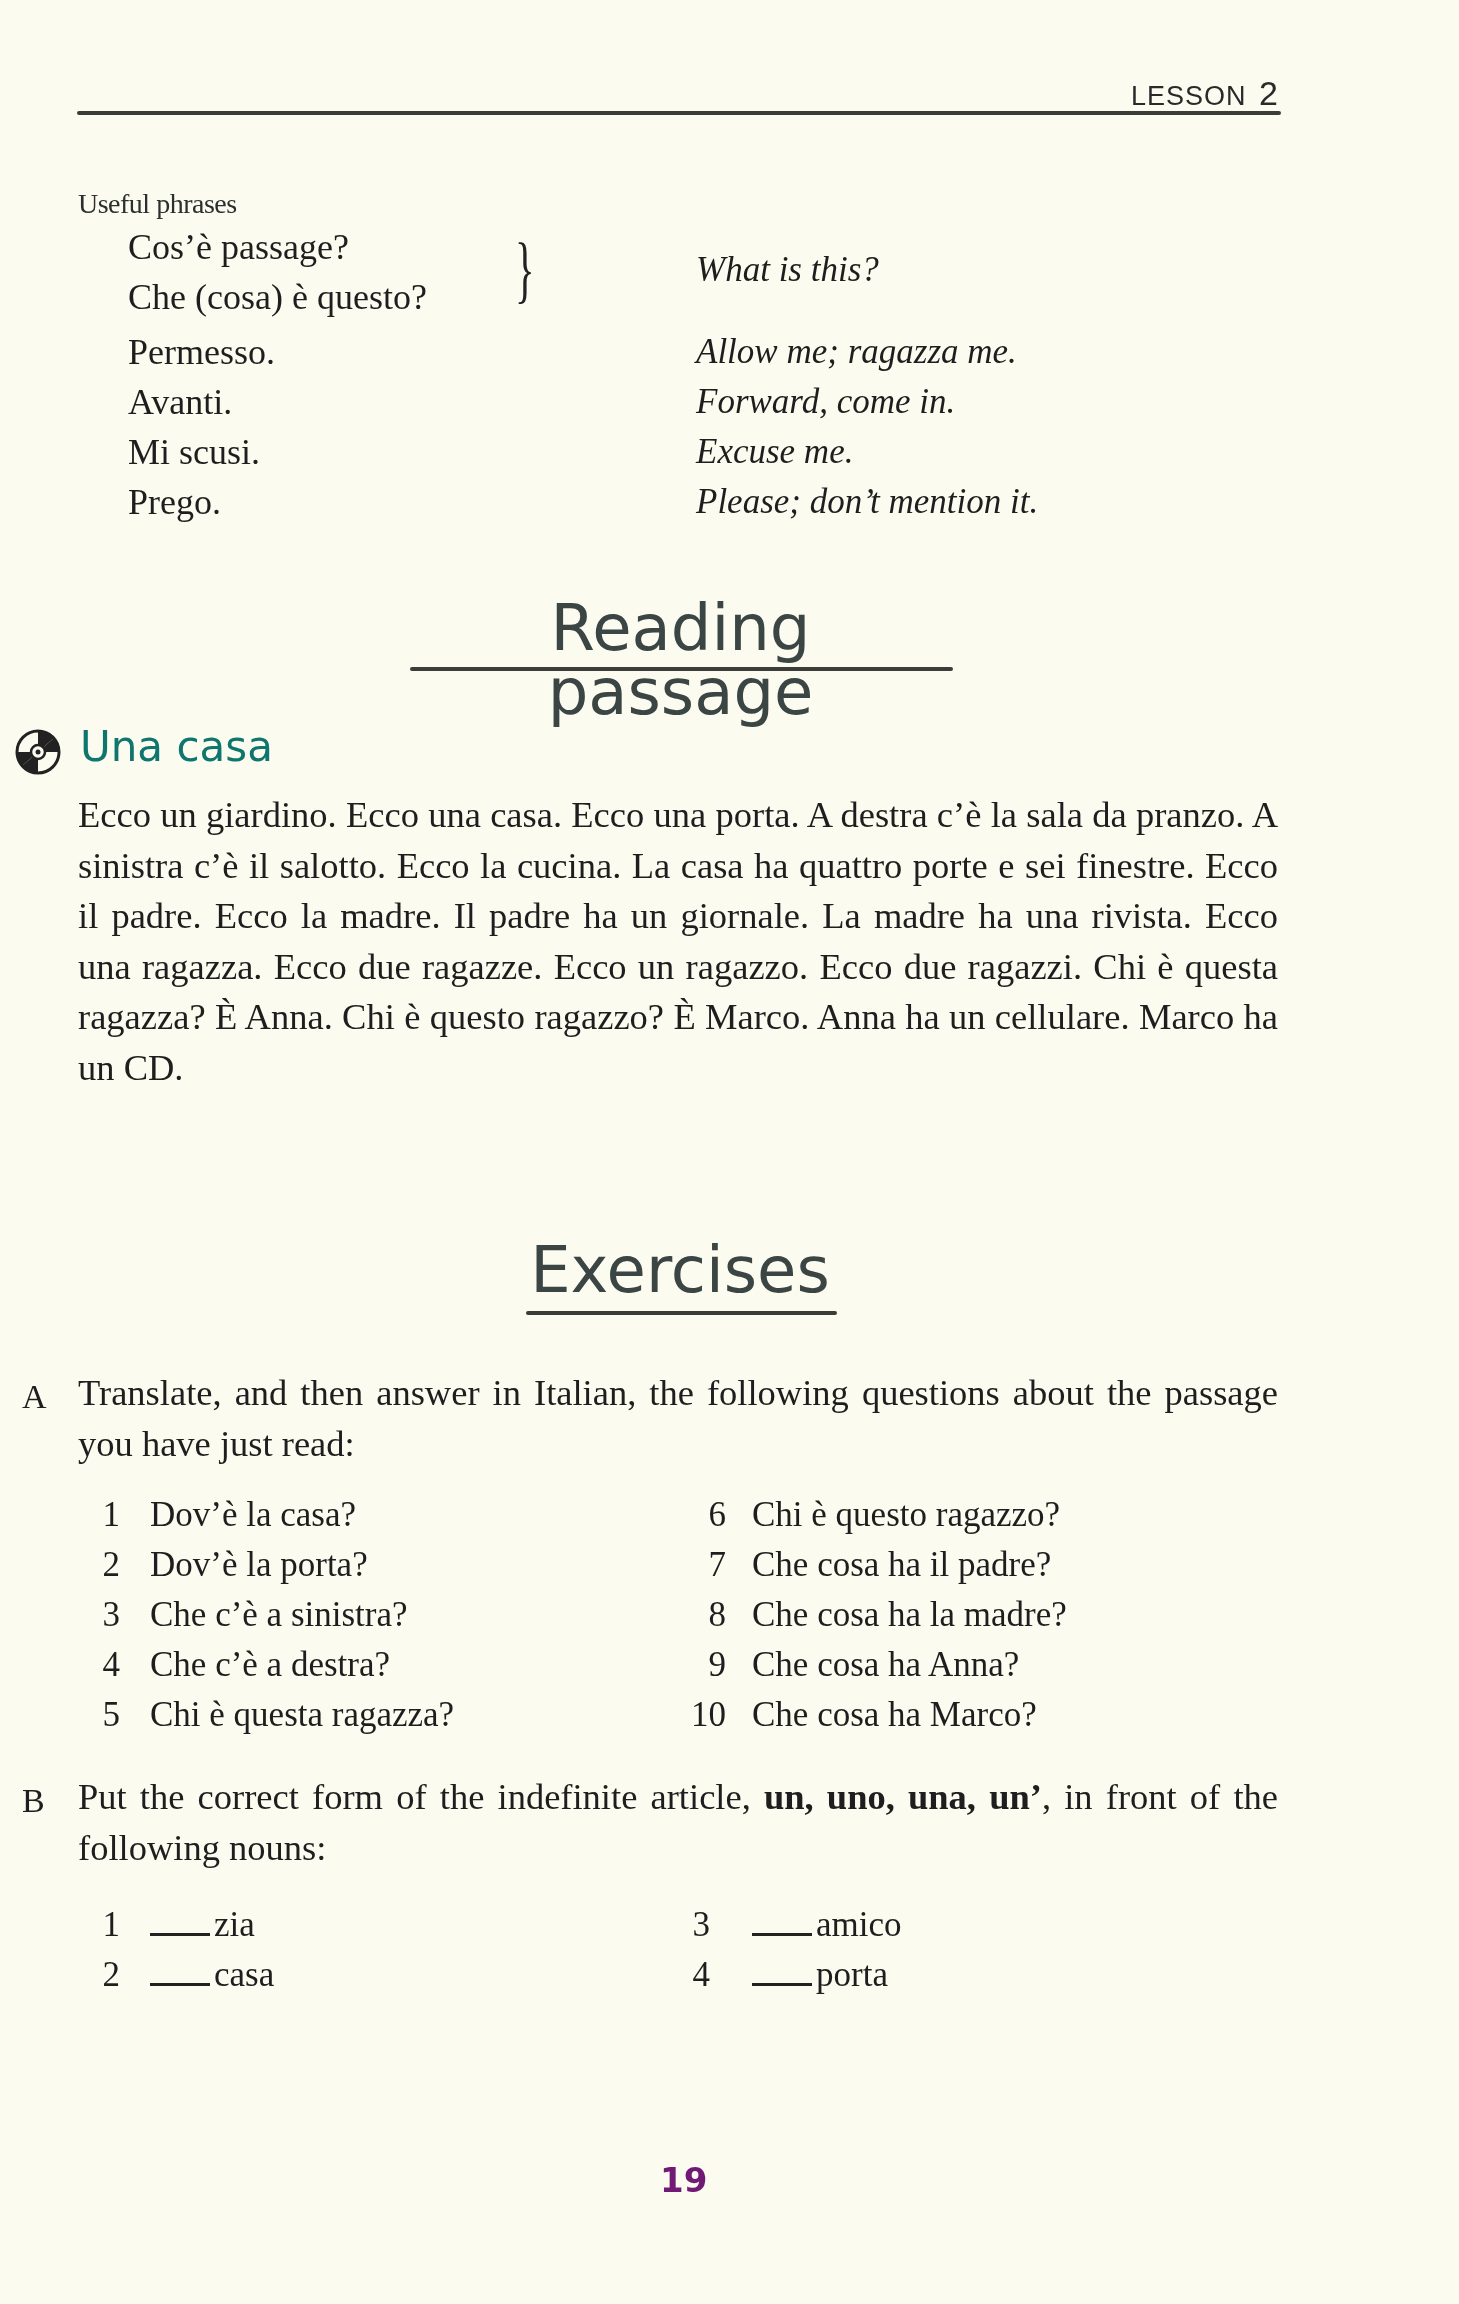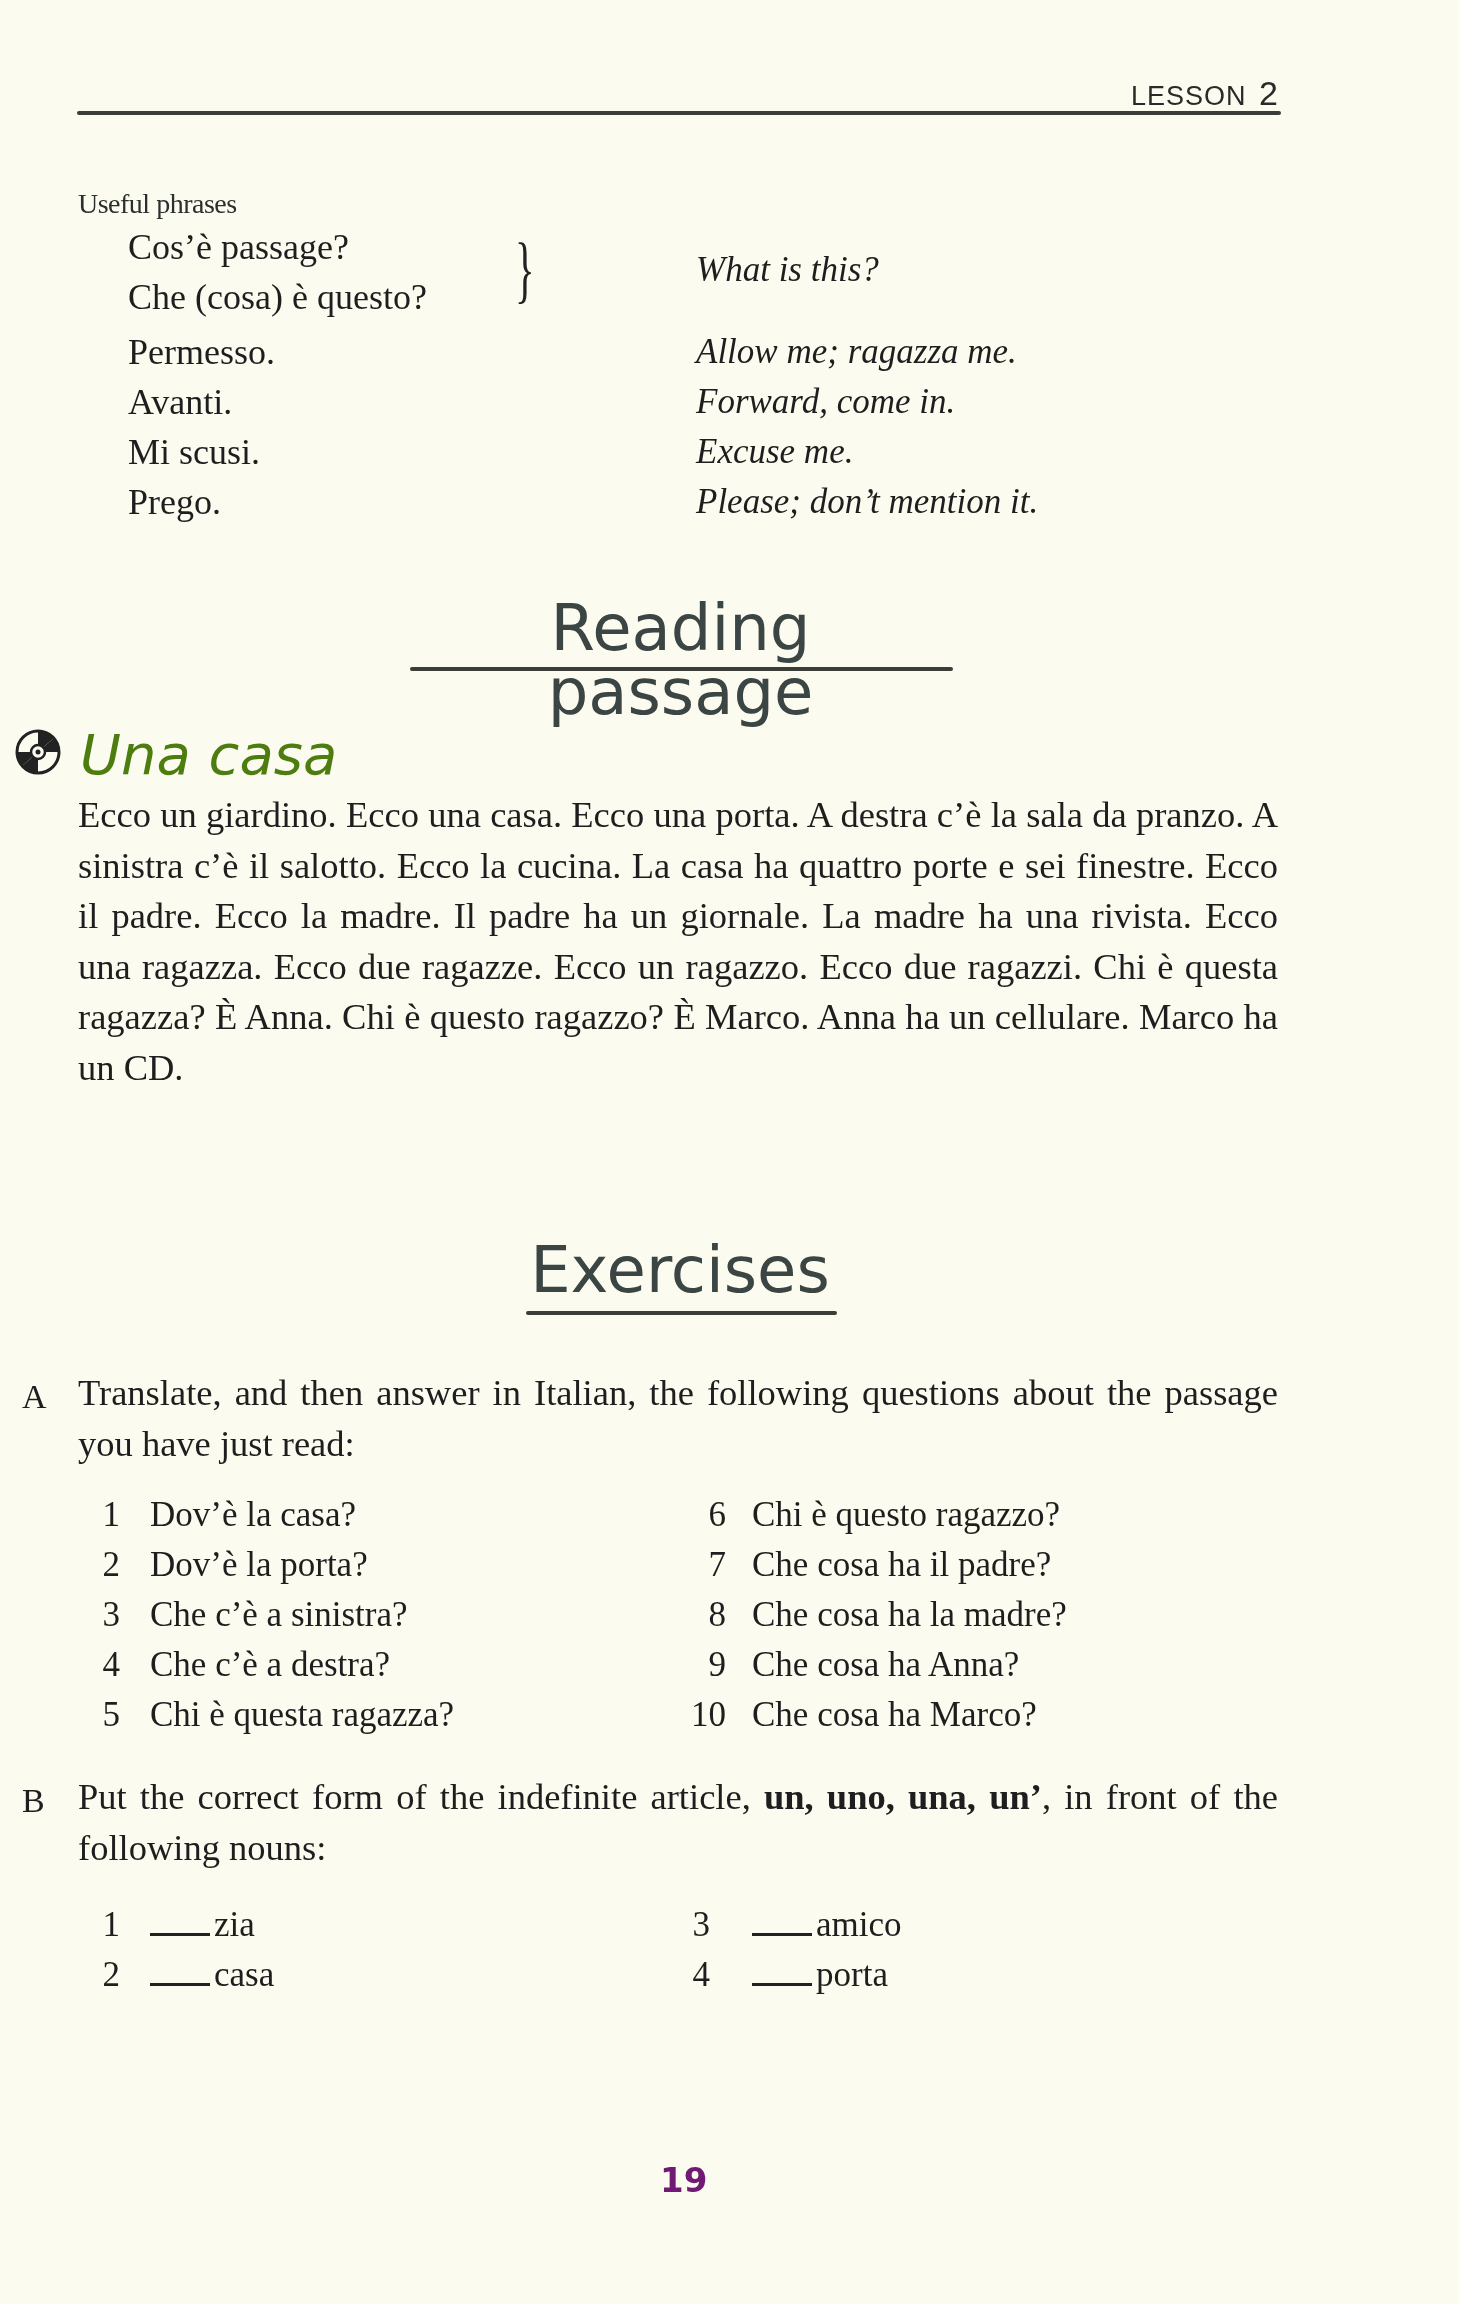--- a/index.html
+++ b/index.html
@@ -92,23 +92,22 @@
     .audio-icon {
       left: 14px;
       top: 728px;
       width: 48px;
       height: 48px;
     }
     .passage-title {
       left: 80px;
       top: 722px;
       font-family: "DejaVu Sans", sans-serif;
-      font-style: italic;
-      font-size: 56px;
-      color: #4d7c0f;
+      font-size: 42px;
+      color: #0f766e;
     }
 
     .passage {
       left: 78px;
       top: 790px;
       width: 1200px;
       font-size: 36.5px;
       line-height: 50.5px;
       text-align: justify;
       margin: 0;

